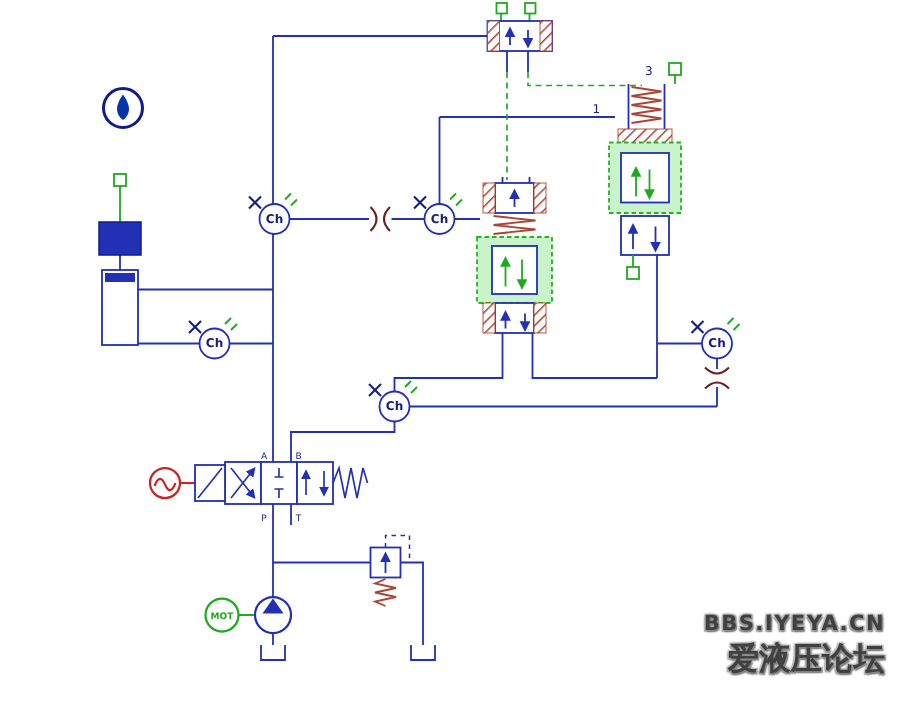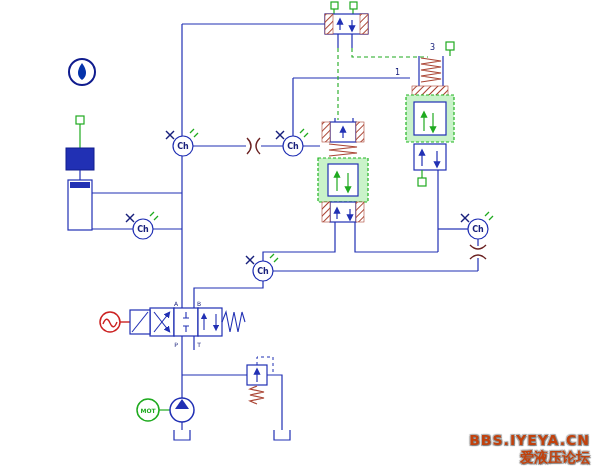--- a/index.html
+++ b/index.html
@@ -20,25 +20,25 @@
   .xm{stroke:#18207c;stroke-width:1.4;}
   .gm{stroke:#1faa1f;stroke-width:1.3;}
   .rd{stroke:#cc2222;stroke-width:1.4;fill:none;}
   text{fill:#18207c;}
   .cht{font-size:8px;font-weight:bold;text-anchor:middle;}
   .nodet{font-size:8px;}
   .portt{font-size:6px;text-anchor:middle;}
   .mott{font-size:6px;font-weight:bold;fill:#1faa1f;text-anchor:middle;}
   
   .watermark{
-    position:absolute;right:10px;bottom:2px;text-align:right;color:#c2410c;font-weight:bold;
+    position:absolute;right:10px;bottom:16px;text-align:right;color:#404040;font-weight:bold;
     text-shadow:1px 1px 1px #808080,-1px -1px 1px #b5b5b5,1px -1px 1px #9a9a9a,-1px 1px 1px #9a9a9a;
   }
   .wm1{font-size:14px;letter-spacing:1px;}
-  .wm2{font-size:14px;margin-top:1px;}
+  .wm2{font-size:21px;margin-top:1px;}
 </style>
 </head>
 <body>
 
 <div class="canvas">
 <svg width="600" height="469" viewBox="0 0 600 469">
   <defs>
     <pattern id="ht" width="5" height="5" patternUnits="userSpaceOnUse" patternTransform="rotate(45)">
       <rect width="5" height="5" fill="#ffffff"></rect>
       <line x1="0" y1="0" x2="0" y2="5" stroke="#aa4433" stroke-width="2"></line>

